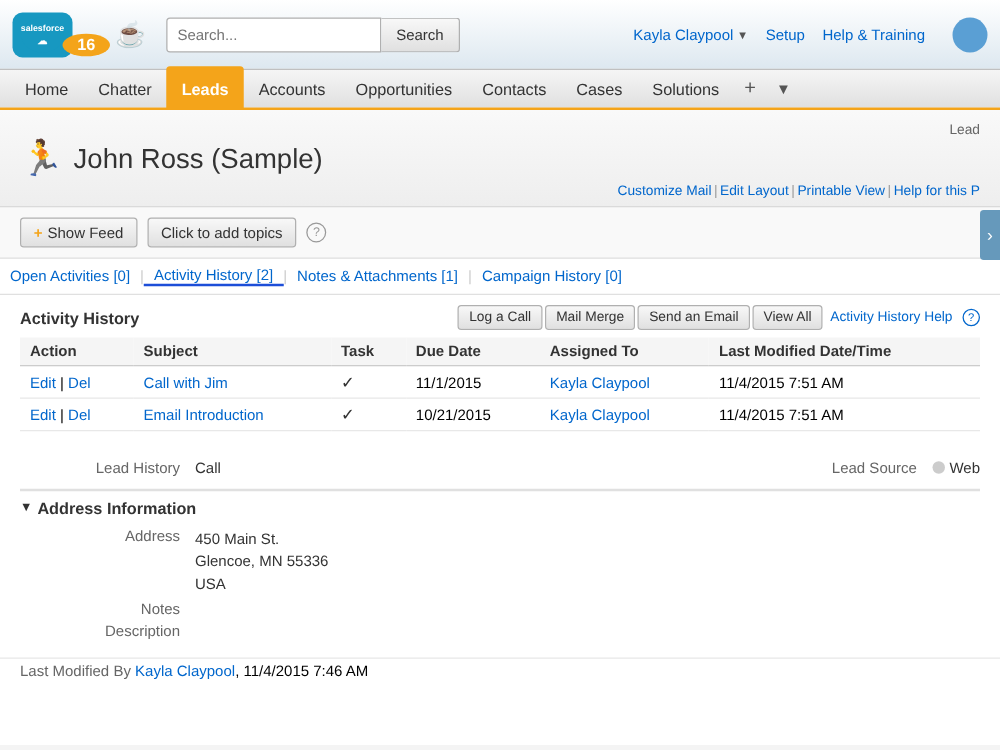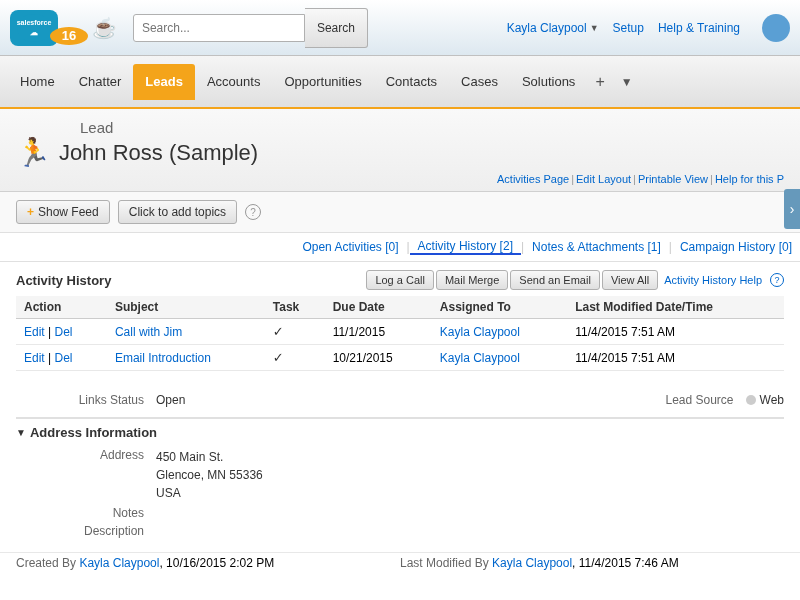--- a/index.html
+++ b/index.html
@@ -5,58 +5,58 @@
     * { box-sizing: border-box; margin: 0; padding: 0; }
     body { font-family: Arial, sans-serif; font-size: 12px; background: #f4f4f4; width: 800px; height: 600px; overflow: hidden; }
 
     
     .header { background: linear-gradient(180deg, #ffffff 0%, #dde8f0 100%); border-bottom: 1px solid #c0c0c0; display: flex; align-items: center; padding: 6px 10px; height: 56px; }
     .logo-area { display: flex; align-items: center; margin-right: 16px; }
     .sf-logo { background: #1798c1; border-radius: 8px; width: 48px; height: 36px; display: flex; align-items: center; justify-content: center; color: white; font-weight: bold; font-size: 11px; }
     .logo-badge { background: #f4a41a; border-radius: 50%; width: 38px; height: 18px; display: flex; align-items: center; justify-content: center; color: white; font-size: 13px; font-weight: bold; margin-left: -8px; margin-top: 16px; }
     .search-area { display: flex; align-items: center; flex: 1; }
     .search-input { border: 1px solid #b0b0b0; border-radius: 3px 0 0 3px; padding: 5px 8px; width: 172px; font-size: 12px; color: #aaa; height: 28px; }
-    .search-btn { background: linear-gradient(180deg, #f8f8f8, #e0e0e0); border: 1px solid #b0b0b0; border-left: none; border-radius: 0 3px 3px 0; padding: 5px 12px; cursor: pointer; height: 40px; font-size: 12px; color: #333; }
+    .search-btn { background: linear-gradient(180deg, #f8f8f8, #e0e0e0); border: 1px solid #b0b0b0; border-left: none; border-radius: 0 3px 3px 0; padding: 5px 12px; cursor: pointer; height: 28px; font-size: 12px; color: #333; }
     .header-links { display: flex; align-items: center; gap: 14px; font-size: 12px; }
     .header-user { color: #0066cc; cursor: pointer; display: flex; align-items: center; gap: 3px; }
     .header-link { color: #0066cc; cursor: pointer; }
     .dropdown-arrow { font-size: 9px; color: #555; }
     .profile-circle { width: 28px; height: 28px; background: #5a9fd4; border-radius: 50%; margin-left: 8px; }
 
     
-    .navbar { background: linear-gradient(180deg, #f5f5f5, #e0e0e0); border-bottom: 2px solid #f4a41a; display: flex; align-items: center; padding: 0 8px; height: 53px; }
+    .navbar { background: linear-gradient(180deg, #f5f5f5, #e0e0e0); border-bottom: 2px solid #f4a41a; display: flex; align-items: center; padding: 0 8px; height: 32px; }
     .nav-item { padding: 8px 12px; font-size: 13px; color: #333; cursor: pointer; height: 36px; display: flex; align-items: center; }
     .nav-item.active { background: #f4a41a; color: white; border-radius: 3px 3px 0 0; font-weight: bold; }
     .nav-plus { padding: 6px 8px; cursor: pointer; color: #555; font-size: 16px; }
     .nav-dropdown { padding: 6px 8px; cursor: pointer; color: #555; font-size: 12px; }
 
     
     .content { background: white; padding: 0; overflow-y: auto; height: calc(600px - 56px - 36px); position: relative; }
 
     
     .lead-header { background: linear-gradient(180deg, #f9f9f9, #eeeeee); border-bottom: 1px solid #d0d0d0; padding: 10px 16px 6px 16px; }
-    .lead-type-label { font-size: 15px; color: #666; margin-left: 64px; }
+    .lead-type-label { font-size: 11px; color: #666; margin-left: 24px; text-align: right; }
     .lead-title-row { display: flex; align-items: center; gap: 8px; }
     .lead-icon { color: #e07820; font-size: 28px; }
     .lead-title { font-size: 22px; color: #333; font-weight: normal; }
     .lead-actions-row { display: flex; justify-content: flex-end; font-size: 11px; margin-top: 4px; }
     .lead-actions-row a { color: #0066cc; text-decoration: none; }
     .lead-actions-row span { color: #999; margin: 0 2px; }
 
     
     .collapse-tab { position: absolute; right: 0; top: 80px; background: #6699bb; color: white; width: 16px; height: 40px; display: flex; align-items: center; justify-content: center; cursor: pointer; border-radius: 3px 0 0 3px; font-size: 14px; }
 
     
     .feed-row { display: flex; align-items: center; gap: 8px; padding: 8px 16px; border-bottom: 1px solid #e0e0e0; background: #f9f9f9; }
     .feed-btn { background: linear-gradient(180deg, #f8f8f8, #e0e0e0); border: 1px solid #b0b0b0; border-radius: 3px; padding: 4px 10px; cursor: pointer; font-size: 12px; color: #333; display: flex; align-items: center; gap: 4px; }
     .feed-btn-plus { color: #f4a41a; font-weight: bold; }
     .info-icon { color: #999; border: 1px solid #999; border-radius: 50%; width: 16px; height: 16px; display: flex; align-items: center; justify-content: center; font-size: 10px; cursor: pointer; }
 
     
-    .activity-tabs { display: flex; align-items: center; justify-content: flex-end; gap: 0; padding: 6px 0; border-bottom: 1px solid #e0e0e0; font-size: 12px; }
+    .activity-tabs { display: flex; align-items: center; justify-content: flex-start; gap: 0; padding: 6px 0; border-bottom: 1px solid #e0e0e0; font-size: 12px; }
     .activity-tab { color: #0066cc; cursor: pointer; padding: 0 8px; }
     .activity-tab.active { color: #0066cc; border-bottom: 2px solid #1d4ed8; }
     .activity-tab-divider { color: #ccc; }
 
     
     .activity-section { padding: 0 16px 12px 16px; }
     .activity-section-header { display: flex; align-items: center; justify-content: space-between; padding: 8px 0 6px 0; }
     .activity-section-title { font-size: 13px; font-weight: bold; color: #333; }
     .activity-section-btns { display: flex; gap: 2px; }
     .activity-btn { background: linear-gradient(180deg, #f8f8f8, #e0e0e0); border: 1px solid #b0b0b0; border-radius: 3px; padding: 3px 8px; cursor: pointer; font-size: 11px; color: #333; }
@@ -144,21 +144,21 @@
 
 <div class="content">
 
   <div class="lead-header">
     <div class="lead-type-label">Lead</div>
     <div class="lead-title-row">
       <span class="lead-icon">🏃</span>
       <span class="lead-title">John Ross (Sample)</span>
     </div>
     <div class="lead-actions-row">
-      <a>Activities Page</a>
+      <a>Customize Mail</a>
       <span> | </span>
       <a>Edit Layout</a>
       <span> | </span>
       <a>Printable View</a>
       <span> | </span>
       <a>Help for this P</a>
     </div>
   </div>
 
   <div class="collapse-tab">›</div>
@@ -232,22 +232,22 @@
           <td>10/21/2015</td>
           <td><a>Kayla Claypool</a></td>
           <td>11/4/2015 7:51 AM</td>
         </tr>
       </tbody>
     </table>
   </div>
 
   <div class="lead-info">
     <div class="lead-info-row">
-      <span class="lead-info-label">Links Status</span>
-      <span class="lead-info-value">Open</span>
+      <span class="lead-info-label">Lead History</span>
+      <span class="lead-info-value">Call</span>
       <span style="flex:1;"></span>
       <span class="lead-info-label">Lead Source</span>
       <span class="lead-source-dot"></span>
       <span class="lead-info-value">Web</span>
     </div>
   </div>
 
   <div class="address-section">
     <div class="address-title">
       <span class="address-triangle">▼</span>
@@ -265,27 +265,20 @@
       <span class="address-label">Notes</span>
       <span class="address-value"></span>
     </div>
     <div class="address-row">
       <span class="address-label">Description</span>
       <span class="address-value"></span>
     </div>
   </div>
 
   <div class="created-row">
-    <div class="created-left">
-      <span class="created-label">Created By</span>
-      <span class="created-value">
-        <a>Kayla Claypool</a>,
-        <span>10/16/2015 2:02 PM</span>
-      </span>
-    </div>
     <div class="created-right">
       <span class="created-label">Last Modified By</span>
       <span class="created-value">
         <a>Kayla Claypool</a>,
         <span>11/4/2015 7:46 AM</span>
       </span>
     </div>
   </div>
 
 

